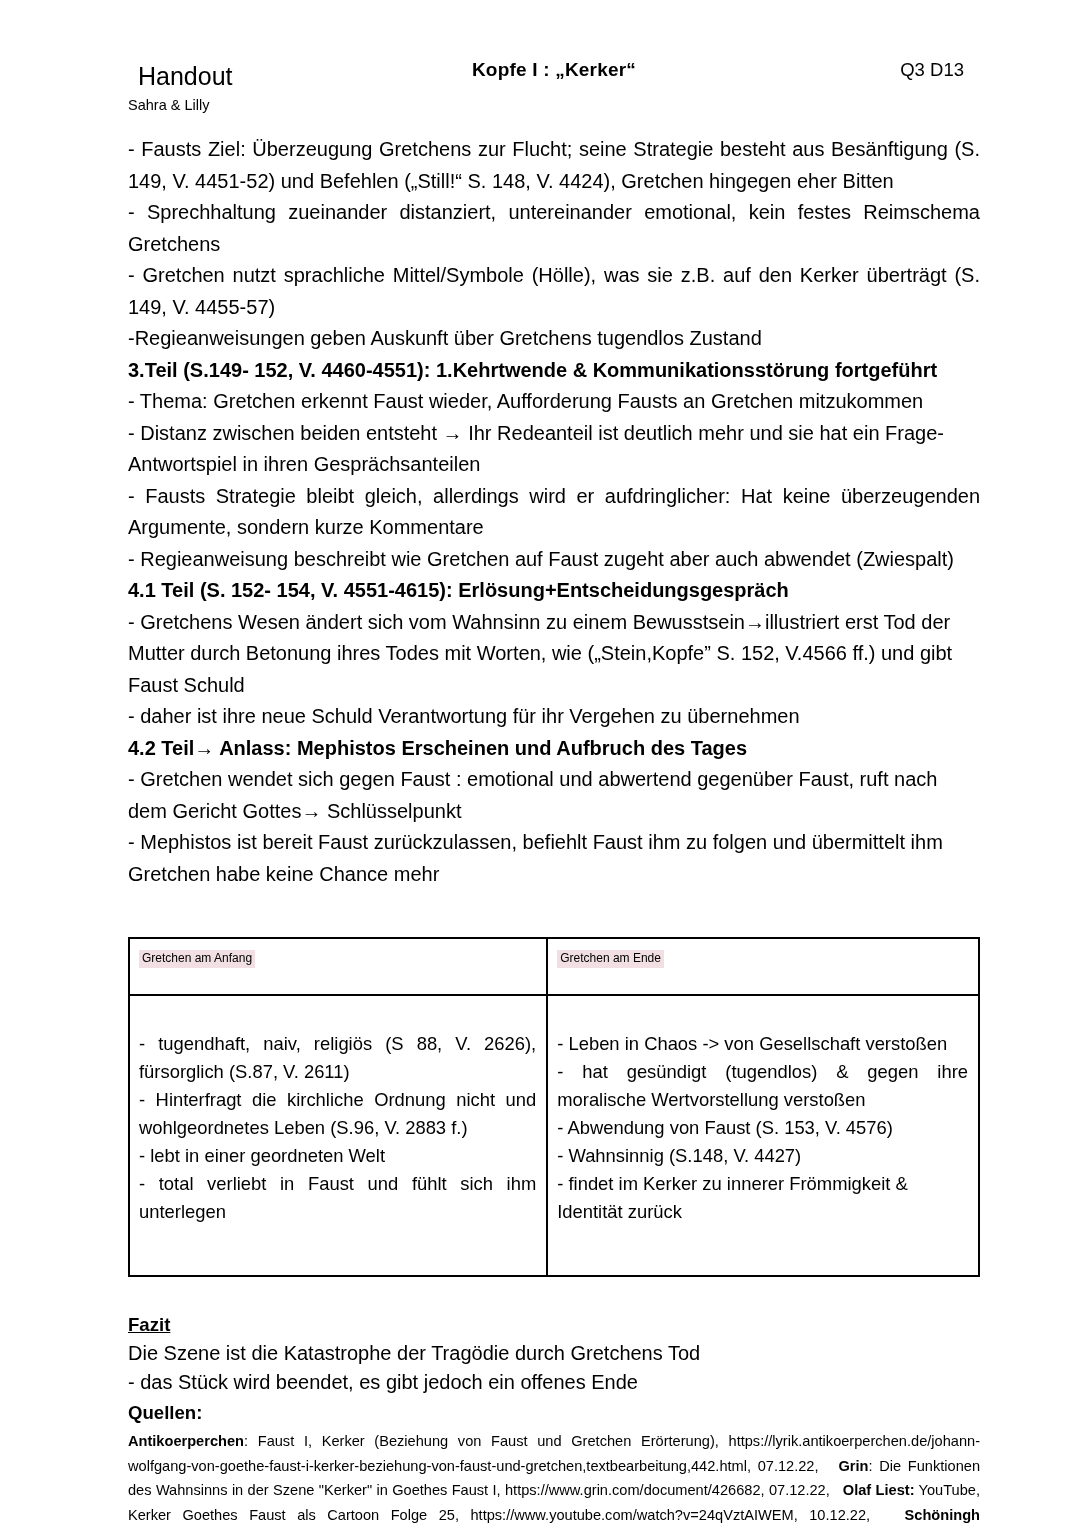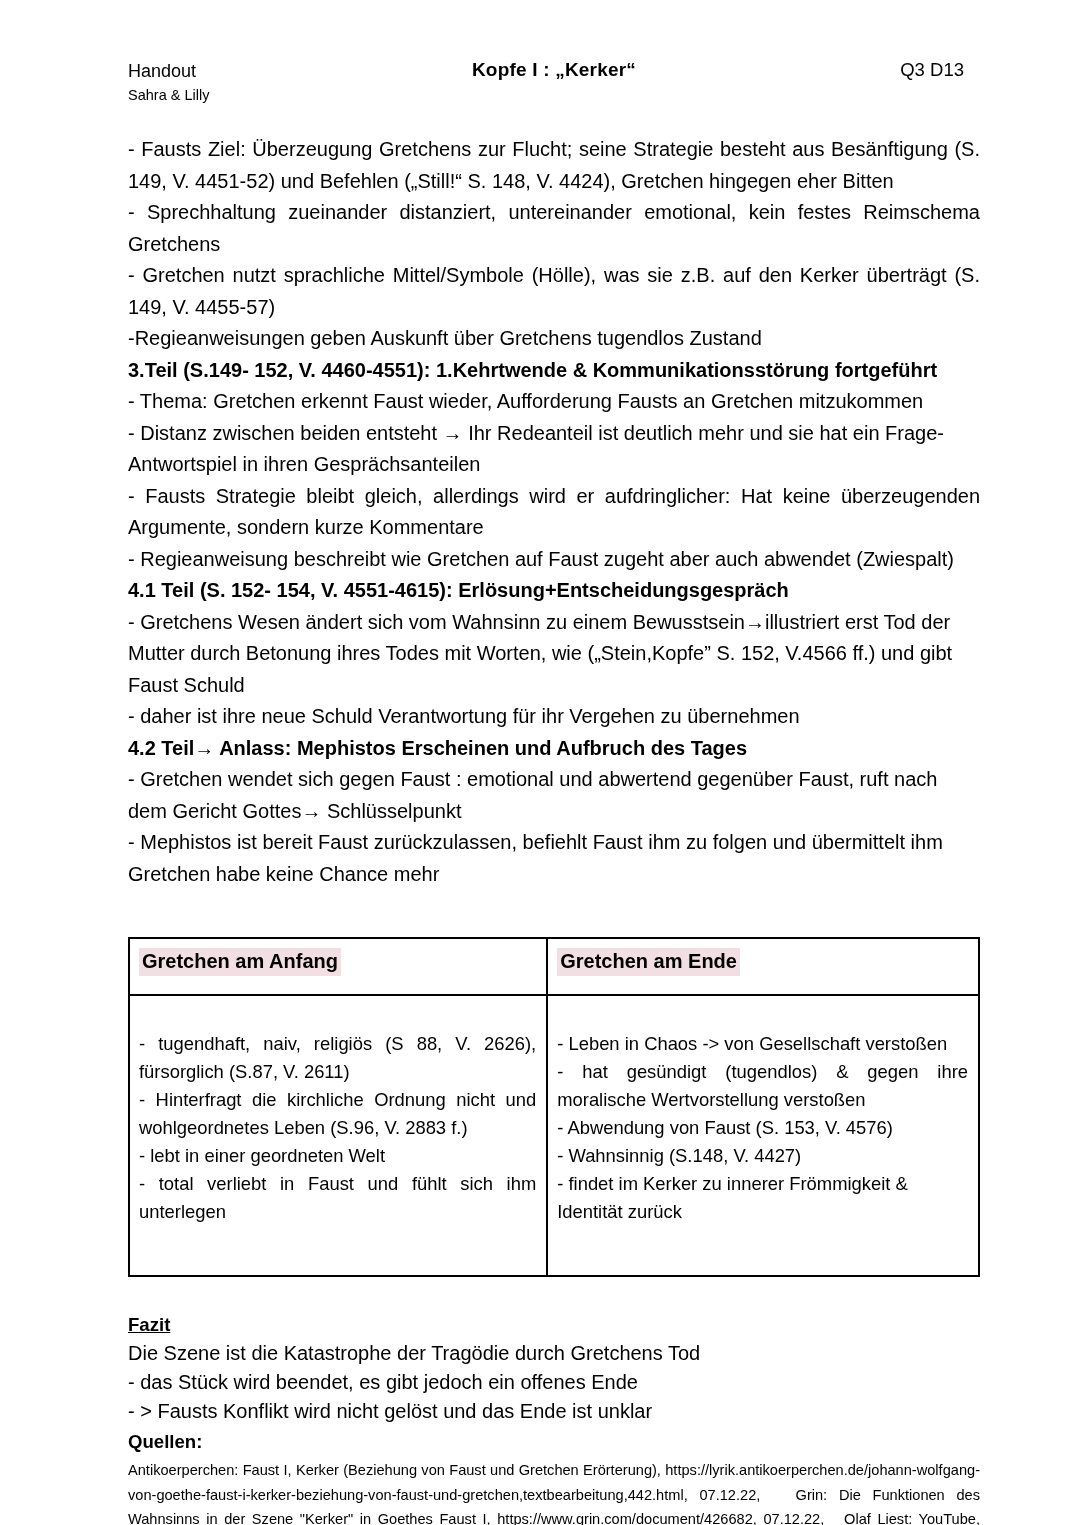--- a/index.html
+++ b/index.html
@@ -27,21 +27,21 @@
   .doc-header {
     position: relative;
     height: 52px;
   }
   .hdr-left {
     position: absolute;
     left: 0;
     top: 0;
     line-height: 1.45;
   }
-  .hdr-left .line1 { font-size: 18px; }
+  .hdr-left .line1 { font-size: 25px; margin-left: 10px; }
   .hdr-left .line2 { font-size: 14.5px; margin-top: 1px; }
   .hdr-title {
     position: absolute;
     left: 0;
     right: 0;
     top: 1px;
     text-align: center;
     font-size: 19px;
     font-weight: bold;
     letter-spacing: 0.2px;
@@ -90,22 +90,22 @@
     padding: 0;
   }
   .cmp-table td.col-a { width: 49.2%; }
   .cmp-table td.col-b { width: 50.8%; }
   .th-cell {
     height: 46px;
     padding: 9px 0 0 9px;
   }
   .th-mark {
     display: inline-block;
-    font-size: 20px;
-    font-weight: bold;
+    font-size: 12px;
+    font-weight: normal;
     background: #f1dfe4;
     padding: 1px 3px 2px 3px;
     line-height: 1.25;
   }
   .td-body {
     padding: 34px 10px 40px 9px;
     min-height: 205px;
   }
   .cell-ln {
     font-size: 18.4px;
@@ -127,21 +127,21 @@
     margin: 2px 0 0 0;
     line-height: 27px;
   }
   .src {
     font-size: 14.6px;
     line-height: 24.5px;
     margin: 3px 0 0 0;
     text-align: justify;
     text-justify: inter-word;
   }
-  .src b { font-weight: normal; }
+  .src b { font-weight: bold; }
 </style>
 </head>
 <body>
 
 <div class="page">
 
   <div class="doc-header">
     <div class="hdr-left">
       <div class="line1">Handout</div>
       <div class="line2">Sahra &amp; Lilly</div>
@@ -204,21 +204,20 @@
           </div>
         </td>
       </tr>
     </tbody>
   </table>
 
   <div class="fazit-block">
     <p class="section-head">Fazit</p>
     <p class="ln nojust">Die Szene ist die Katastrophe der Tragödie durch Gretchens Tod</p>
     <p class="ln nojust">- das Stück wird beendet, es gibt jedoch ein offenes Ende</p>
-    <p class="ln nojust">- &gt; Fausts Konflikt wird nicht gelöst und das Ende ist unklar</p>
   </div>
 
   <div>
     <p class="quellen-head">Quellen:</p>
     <p class="src">
       <b>Antikoerperchen</b><span>:</span><span> Faust I, Kerker (Beziehung von Faust und Gretchen Erörterung), https://lyrik.antikoerperchen.de/johann-wolfgang-von-goethe-faust-i-kerker-beziehung-von-faust-und-gretchen,textbearbeitung,442.html, 07.12.22,</span>&nbsp;&nbsp;
       <b>Grin</b><span>:</span><span> Die Funktionen des Wahnsinns in der Szene "Kerker" in Goethes Faust I, https://www.grin.com/document/426682, 07.12.22,</span>&nbsp;&nbsp;
       <b>Olaf Liest:</b><span> YouTube, Kerker Goethes Faust als Cartoon Folge 25, https://www.youtube.com/watch?v=24qVztAIWEM, 10.12.22,</span>&nbsp;&nbsp;
       <b>Schöningh Westermann:</b><span> Faust I, EinFach Deutsch, 2013,</span>&nbsp;&nbsp;
       <b>Verlag Mentor:</b><span> Lektüre Durchblick Faust I. 1996, S.21- 22</span>

